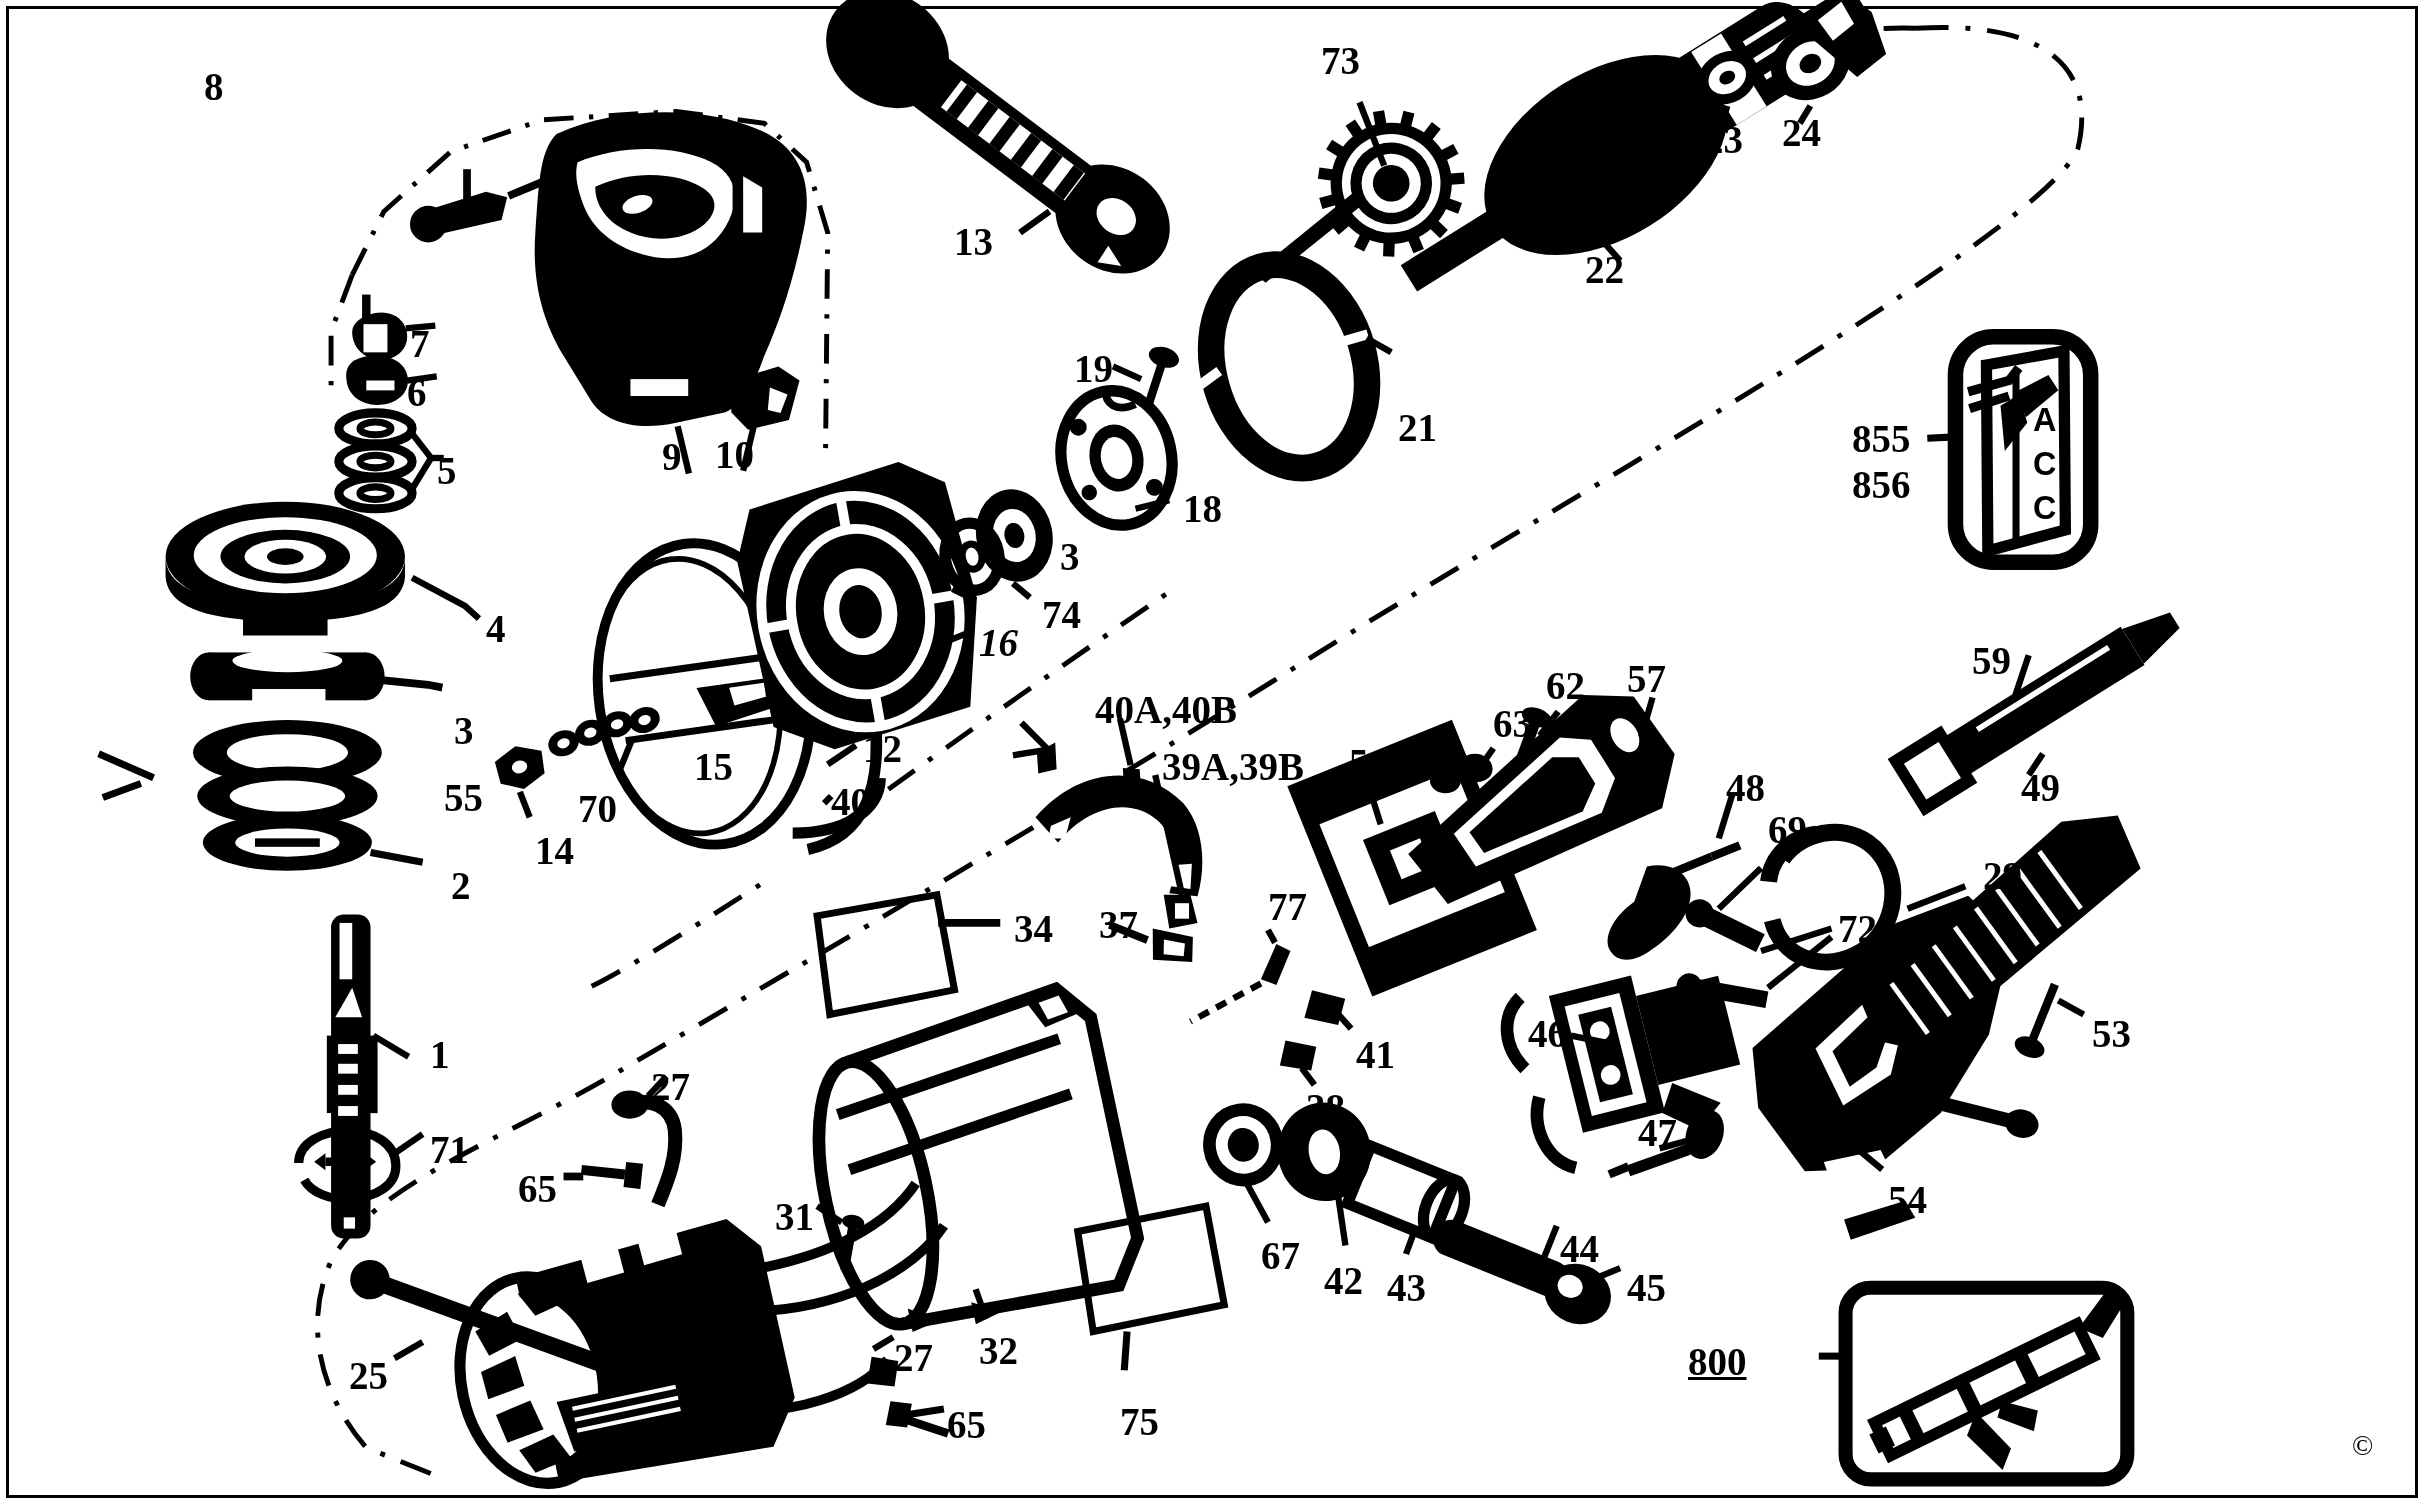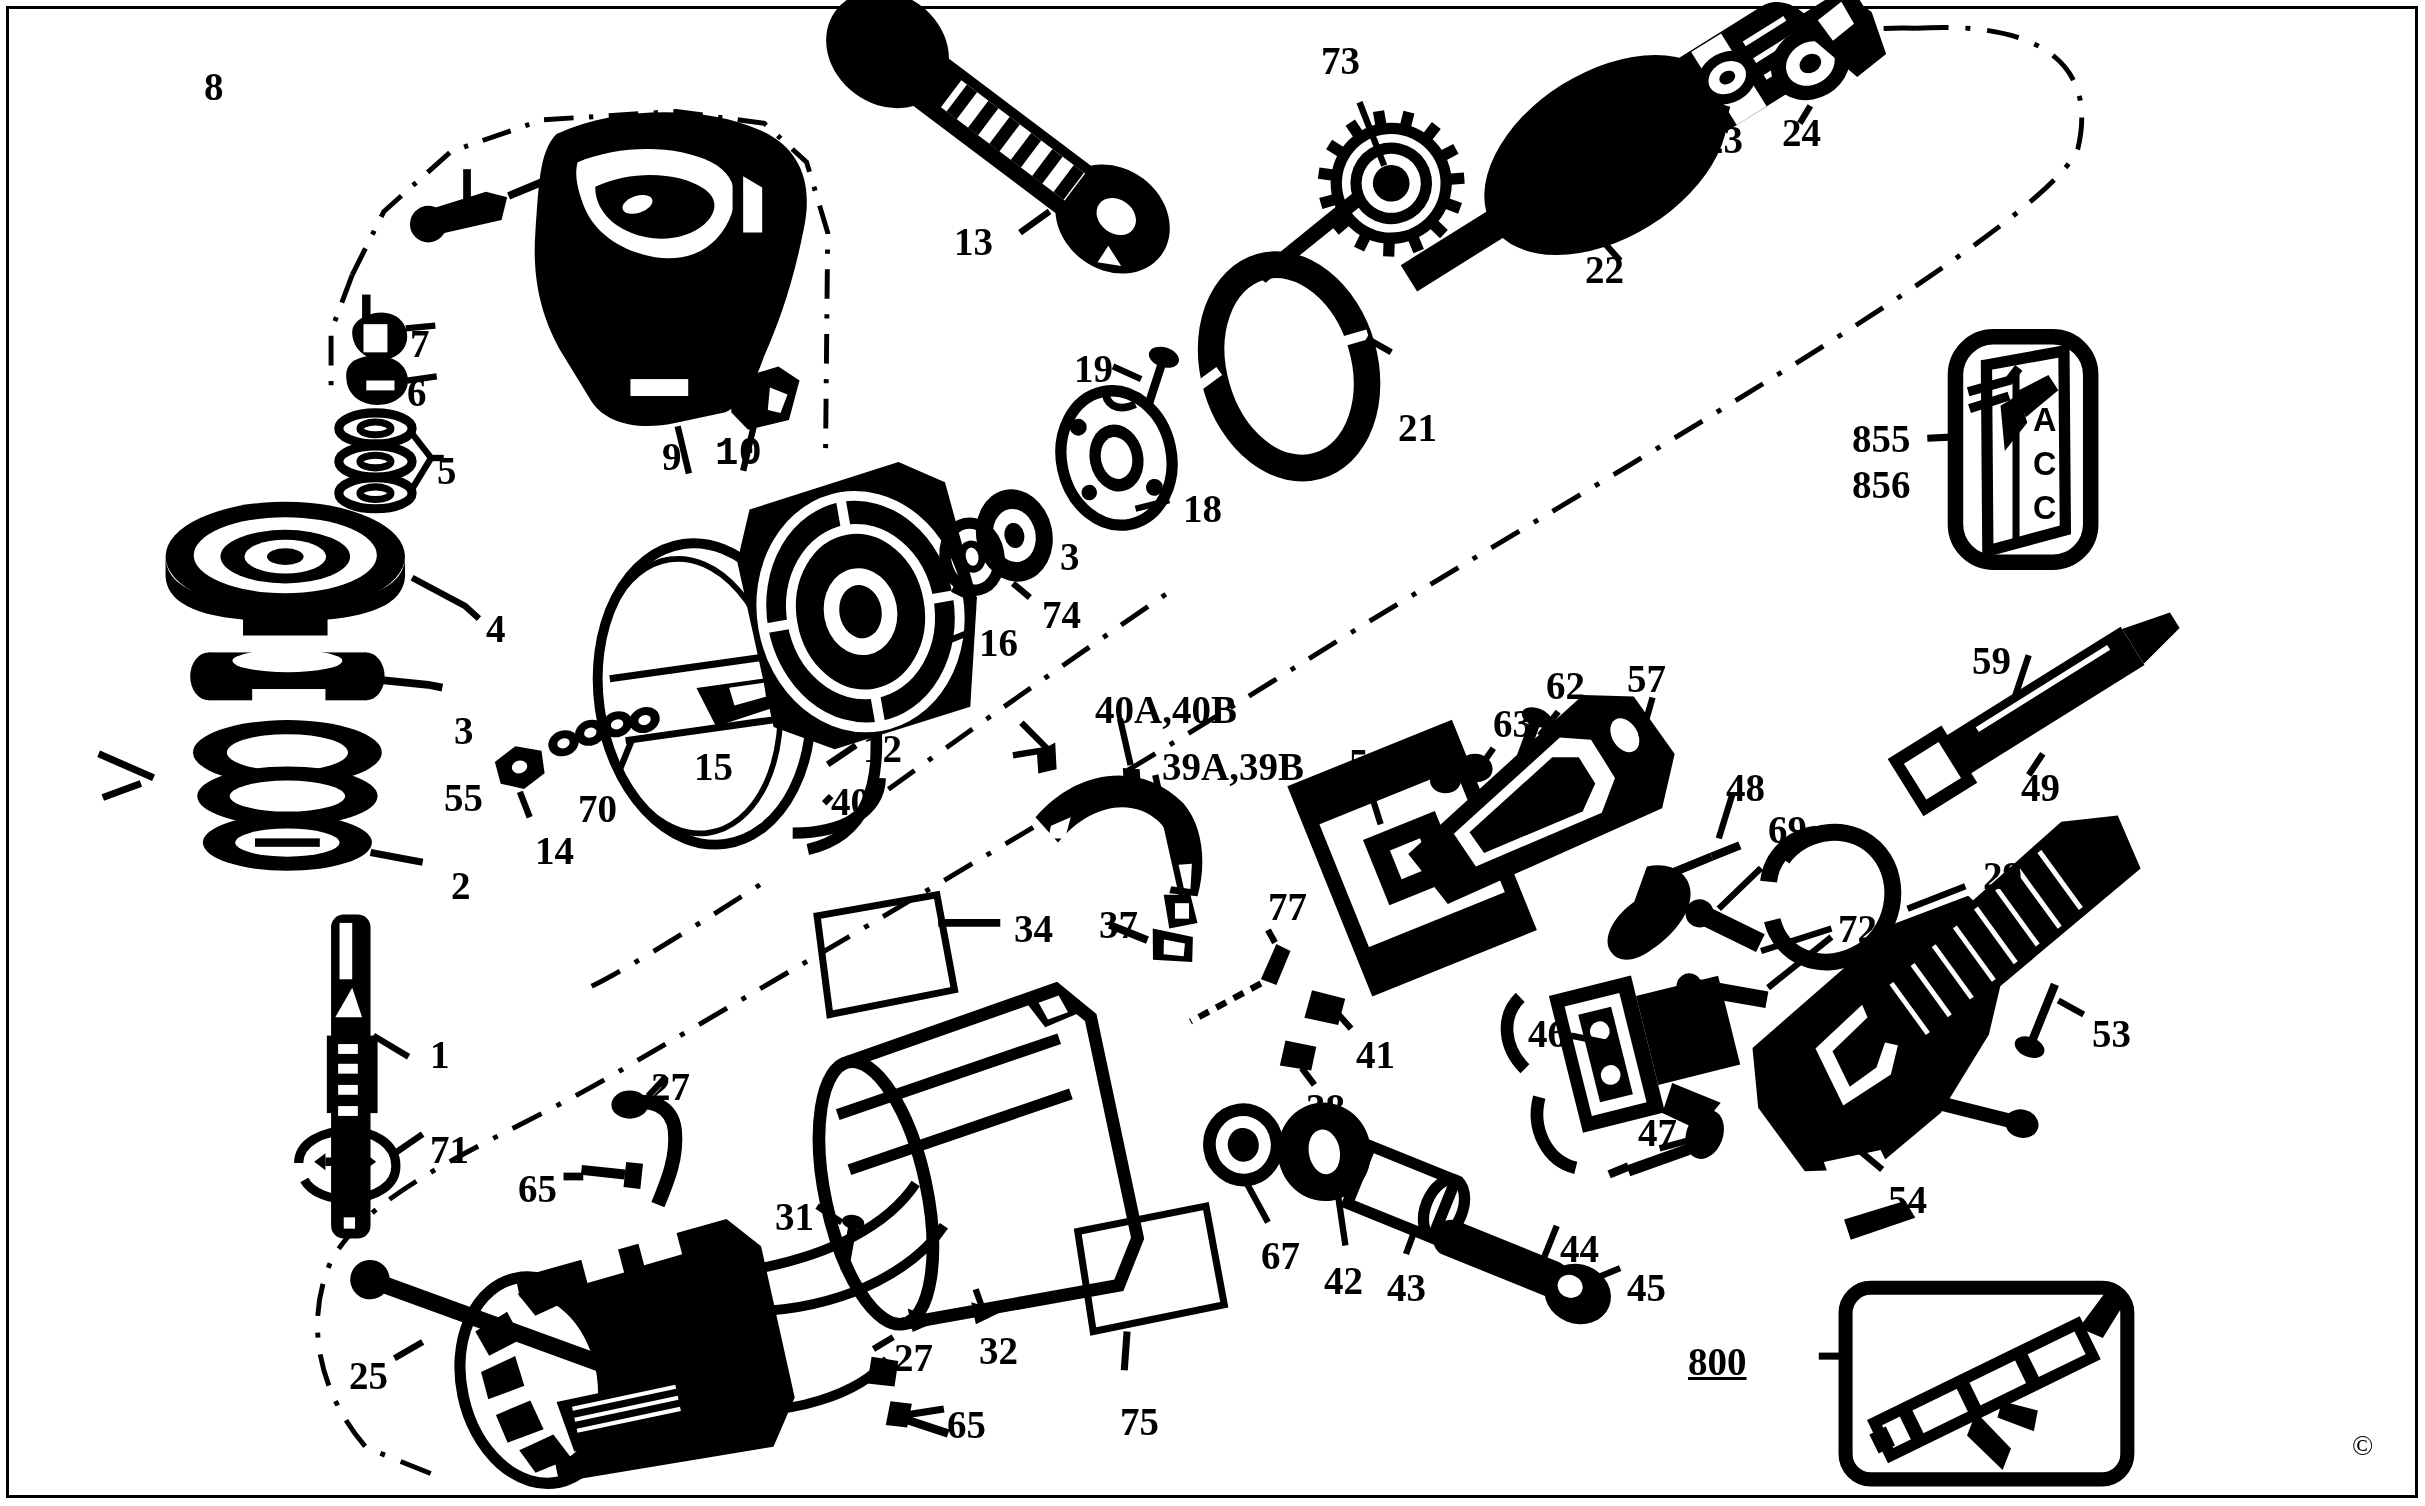--- a/index.html
+++ b/index.html
@@ -676,24 +676,24 @@
       <div class="lab l-xl" style="left: 410px; top: 324px;">7</div>
       <div class="lab l-xl" style="left: 407px; top: 373px;">6</div>
       <div class="lab l-xl" style="left: 1074px; top: 349px;">19</div>
       <div class="lab l-xl" style="left: 1398px; top: 408px;">21</div>
       <div class="lab l-xl" style="left: 1852px; top: 419px;">855</div>
       <div class="lab l-xl" style="left: 1852px; top: 465px;">856</div>
       <div class="lab l-xl" style="left: 437px; top: 451px;">5</div>
       <div class="lab l-xl" style="left: 1183px; top: 489px;">18</div>
       <div class="lab l-xl" style="left: 1060px; top: 537px;">3</div>
       <div class="lab l-xl" style="left: 662px; top: 437px;">9</div>
-      <div class="lab l-xl" style="left: 715px; top: 435px; font-family: Liberation Mono, monospace;">10</div>
+      <div class="lab l-xl" style="left: 715px; top: 435px;">10</div>
       <div class="lab l-xl" style="left: 1042px; top: 595px;">74</div>
       <div class="lab l-xl" style="left: 486px; top: 609px;">4</div>
-      <div class="lab l-xl" style="left: 979px; top: 623px;">16</div>
+      <div class="lab l-xl" style="left: 979px; top: 623px; font-style: italic;">16</div>
       <div class="lab l-xl" style="left: 454px; top: 711px;">3</div>
       <div class="lab l-xl" style="left: 1546px; top: 666px;">62</div>
       <div class="lab l-xl" style="left: 1627px; top: 659px; text-align: center;">57</div>
       <div class="lab l-xl" style="left: 1972px; top: 641px;">59</div>
       <div class="lab l-xl" style="left: 1095px; top: 690px;">40A,40B</div>
       <div class="lab l-xl" style="left: 1493px; top: 704px;">63</div>
       <div class="lab l-xl" style="left: 1162px; top: 747px;">39A,39B</div>
       <div class="lab l-xl" style="left: 1349px; top: 743px;">54</div>
       <div class="lab l-xl" style="left: 1423px; top: 743px;">64</div>
       <div class="lab l-xl" style="left: 694px; top: 747px;">15</div>

